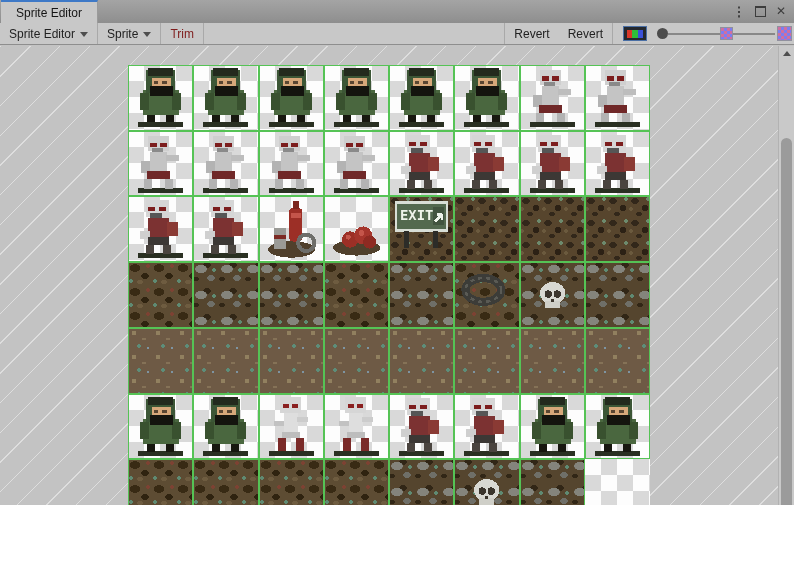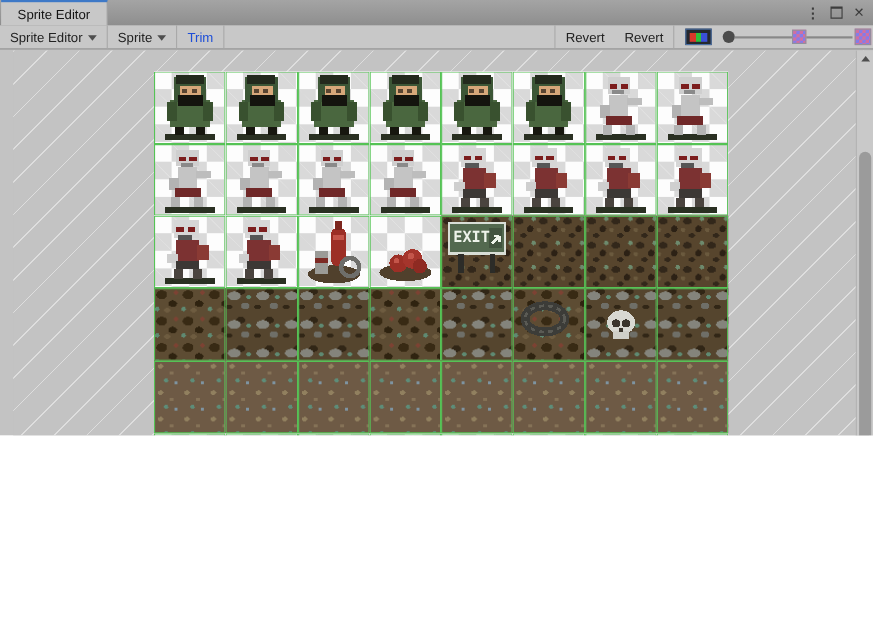--- a/index.html
+++ b/index.html
@@ -1,16 +1,16 @@
 <!DOCTYPE html>
 <html><head>
 <meta charset="utf-8">
 <style>
   html,body{margin:0;padding:0;}
-  .window{position:relative;width:794px;height:396px;background:#c3c3c3;
+  .window{position:relative;width:794px;height:505px;background:#c3c3c3;
     font-family:"Liberation Sans",sans-serif;font-size:12px;color:#1e1e1e;
     overflow:hidden;-webkit-user-select:none;user-select:none;}
 
   
   .titlebar{position:absolute;top:0;left:0;right:0;height:23px;
     background:linear-gradient(#a4a4a4,#8e8e8e);border-bottom:1px solid #7f7f7f;}
   .tab{position:absolute;left:1px;top:0;width:97px;height:23px;background:#c8c8c8;
     border-top:2px solid #3e79c7;border-right:1px solid #9a9a9a;box-sizing:border-box;
     display:flex;align-items:center;justify-content:center;color:#151515;}
   .win-controls{position:absolute;right:6px;top:0;height:22px;display:flex;gap:7px;
@@ -19,21 +19,21 @@
     font-size:12px;line-height:1;}
   .kebab{font-size:13px;font-weight:bold;letter-spacing:0;}
   .maxbox{width:9px;height:8px;border:1.5px solid #3c3c3c;border-top-width:2.5px;}
 
   
   .toolbar{position:absolute;top:23px;left:0;right:0;height:22px;background:#c8c8c8;
     border-bottom:1px solid #8e8e8e;display:flex;align-items:stretch;box-sizing:border-box;}
   .tbtn{display:flex;align-items:center;gap:5px;padding:0 9px;border-right:1px solid #a9a9a9;
     color:#222;white-space:nowrap;}
   .tbtn.left-sep{border-left:1px solid #a9a9a9;border-right:none;}
-  .tbtn.disabled{color:#1d4ed8;}
+  .tbtn.disabled{color:#7f1d1d;}
   .caret{width:0;height:0;border-left:4px solid transparent;border-right:4px solid transparent;
     border-top:5px solid #4e4e4e;margin-top:1px;}
   .tb-right{margin-left:auto;display:flex;}
   .rgb-wrap{display:flex;align-items:center;padding:0 10px;}
   .rgbicon{width:22px;height:13px;border:1px solid #4a6fa5;background:#24282e;
     display:flex;align-items:center;justify-content:center;}
   .rgbstripes{width:16px;height:8px;
     background:linear-gradient(90deg,#d8372a 0 33%,#2fbe39 33% 66%,#3a50d8 66% 100%);}
   .slider-zone{display:flex;align-items:center;gap:0;padding-right:2px;}
   .knob{width:11px;height:11px;border-radius:50%;background:#4c4c4c;}
@@ -41,21 +41,21 @@
   .track.t1{width:52px;}
   .track.t2{width:42px;}
   .mip{border:1px solid #90909e;background-color:#d06fa0;
     background-image:linear-gradient(45deg,#7d7df0 25%,transparent 25%,transparent 75%,#7d7df0 75%),
       linear-gradient(45deg,#7d7df0 25%,transparent 25%,transparent 75%,#7d7df0 75%);
     background-position:0 0,3px 3px;background-size:6px 6px;}
   .mip.small{width:11px;height:11px;}
   .mip.large{width:13px;height:13px;margin-left:2px;}
 
   
-  .canvas{position:absolute;top:46px;left:12px;width:778px;height:499px;background-color:#c3c3c3;
+  .canvas{position:absolute;top:46px;left:0;width:778px;height:499px;background-color:#c3c3c3;
     background-image:repeating-linear-gradient(135deg,rgba(255,255,255,.45) 0 1px,transparent 1px 21px);}
   .sheet{position:absolute;left:128px;top:19px;width:522px;height:460px;display:grid;
     grid-template-columns:repeat(8,1fr);grid-template-rows:repeat(7,1fr);}
   .tile{position:relative;box-shadow:inset 0 0 0 1px #55c355;overflow:hidden;}
   .tile.empty{box-shadow:none;}
   .tile svg{position:absolute;inset:0;width:100%;height:100%;display:block;}
 
   .bg-checker{background-color:#fdfdfd;
     background-image:linear-gradient(45deg,#d9d9d9 25%,transparent 25%,transparent 75%,#d9d9d9 75%),
       linear-gradient(45deg,#d9d9d9 25%,transparent 25%,transparent 75%,#d9d9d9 75%);

